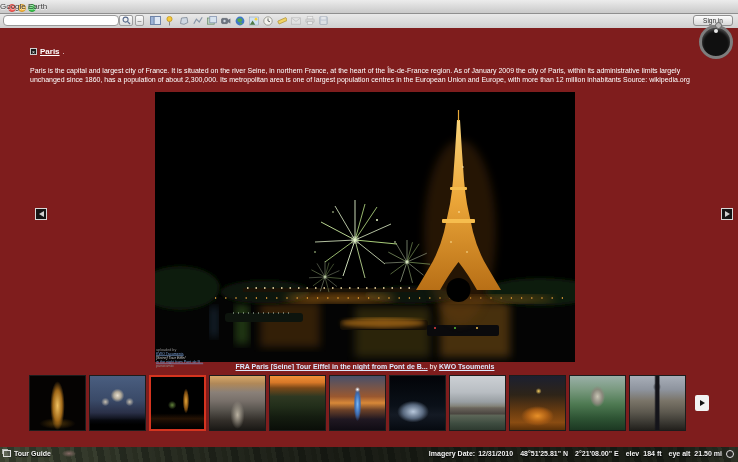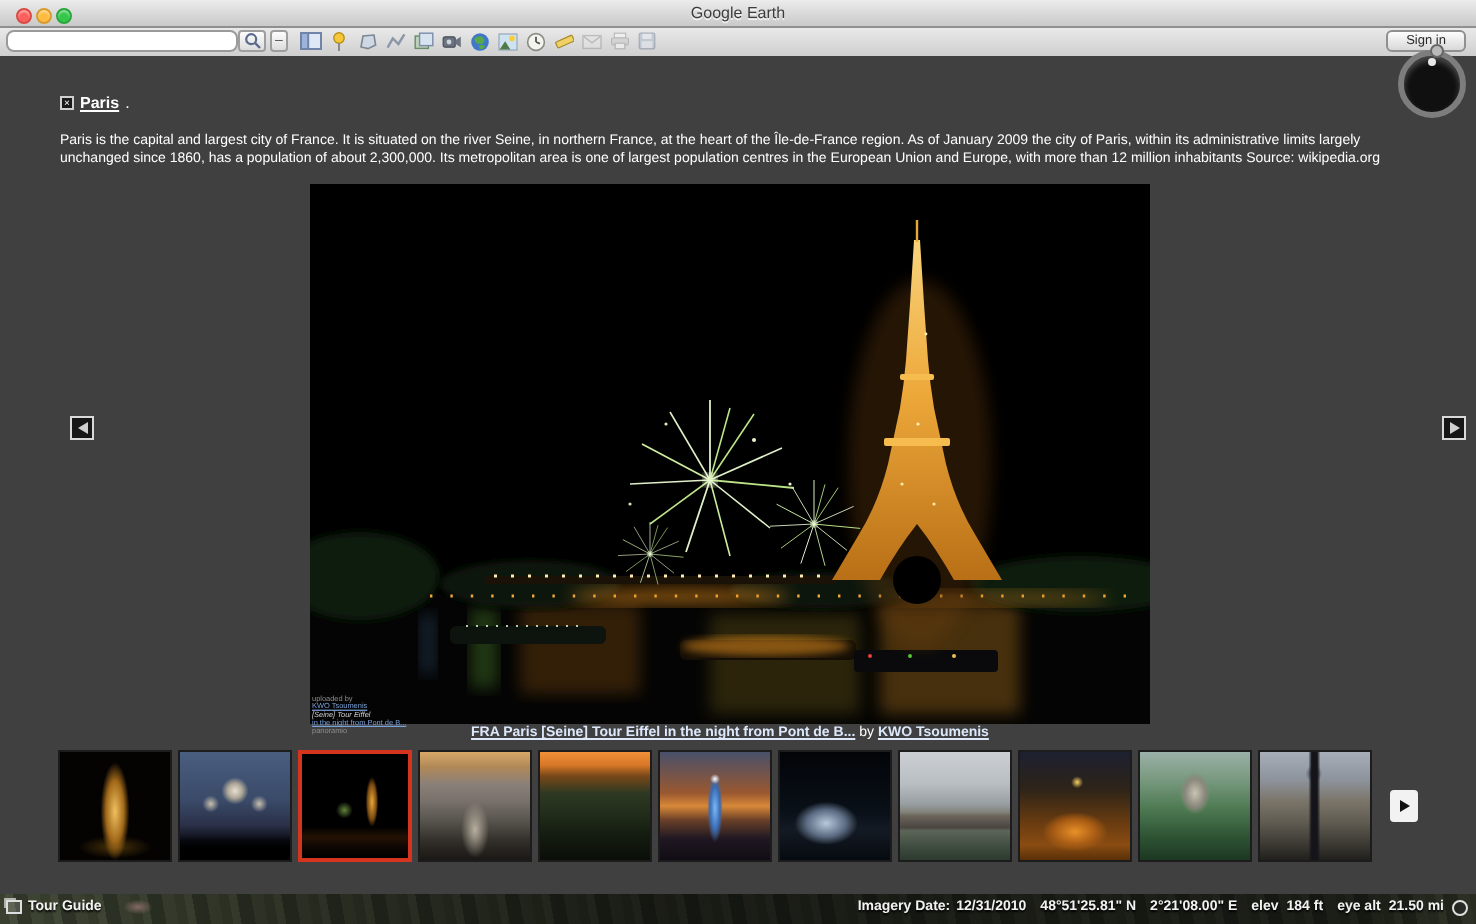--- a/index.html
+++ b/index.html
@@ -6,42 +6,42 @@
   #window{position:relative;width:738px;height:462px;background:#000;overflow:hidden;
           font-family:"Liberation Sans",sans-serif;-webkit-font-smoothing:antialiased;}
 
   
   #titlebar{position:absolute;left:0;top:0;width:738px;height:13px;
     background:linear-gradient(#ececec,#c9c9c9);border-bottom:1px solid #8f8f8f;}
   .traffic{position:absolute;top:4px;width:6px;height:6px;border-radius:50%;box-shadow:inset 0 1px 1px rgba(255,255,255,.5);}
   #tl-close{left:8px;background:#fc605c;border:.5px solid #d94a44;}
   #tl-min{left:18px;background:#fdbc40;border:.5px solid #d89c2e;}
   #tl-zoom{left:28px;background:#34c749;border:.5px solid #2aa63c;}
-  #window-title{position:absolute;left:0;right:0;top:2px;text-align:center;font-size:8px;
+  #window-title{position:absolute;left:0;right:0;top:2px;font-size:8px;
     color:#3c3c3c;text-shadow:0 1px 0 rgba(255,255,255,.7);}
 
   
   #toolbar{position:absolute;left:0;top:14px;width:738px;height:14px;
     background:linear-gradient(#e9e9e9,#cfcfcf);border-bottom:1px solid #6f6f6f;}
   #search-input{position:absolute;left:3px;top:1px;width:108px;height:9px;font-size:7px;
     border:1px solid #9a9a9a;border-radius:4px;background:#fff;padding:0 3px;outline:none;}
   .tb-btn{position:absolute;top:1px;height:11px;display:flex;align-items:center;justify-content:center;
     border:1px solid #9e9e9e;border-radius:2px;background:linear-gradient(#fdfdfd,#dcdcdc);box-sizing:border-box;}
   #magnifier-btn{left:119px;width:14px;}
   #search-collapse-btn{left:135px;width:9px;font-size:7px;color:#555;}
   .tb-iconrow{position:absolute;top:1px;display:flex;gap:3px;align-items:center;}
   .tbi{width:11px;height:11px;display:inline-flex;align-items:center;justify-content:center;}
   .tbi svg{display:block;}
   .tbi.disabled{opacity:.45;}
   #sign-in-btn{position:absolute;right:5px;top:1px;width:40px;height:11px;
     border:1px solid #8f8f8f;border-radius:3px;background:linear-gradient(#fdfdfd,#d8d8d8);
     font-size:6.5px;color:#2a2a2a;display:flex;align-items:center;justify-content:center;box-sizing:border-box;}
 
   
-  #viewer{position:absolute;left:0;top:28px;width:738px;height:434px;background:#404040;}
+  #viewer{position:absolute;left:0;top:28px;width:738px;height:434px;background:#7f1d1d;}
 
   
   #compass{position:absolute;left:699px;top:-3px;width:34px;height:34px;border-radius:50%;
     background:#101010;border:3px solid #7d7d7d;box-sizing:border-box;
     box-shadow:inset 0 2px 3px rgba(255,255,255,.25);}
   #compass:before{content:"";position:absolute;left:13px;top:-6px;width:5px;height:5px;border-radius:50%;
     background:#b9b9b9;border:1px solid #666;}
   #compass:after{content:"";position:absolute;left:12px;top:1px;width:4px;height:4px;border-radius:50%;background:#e8e8e8;}
 
   

